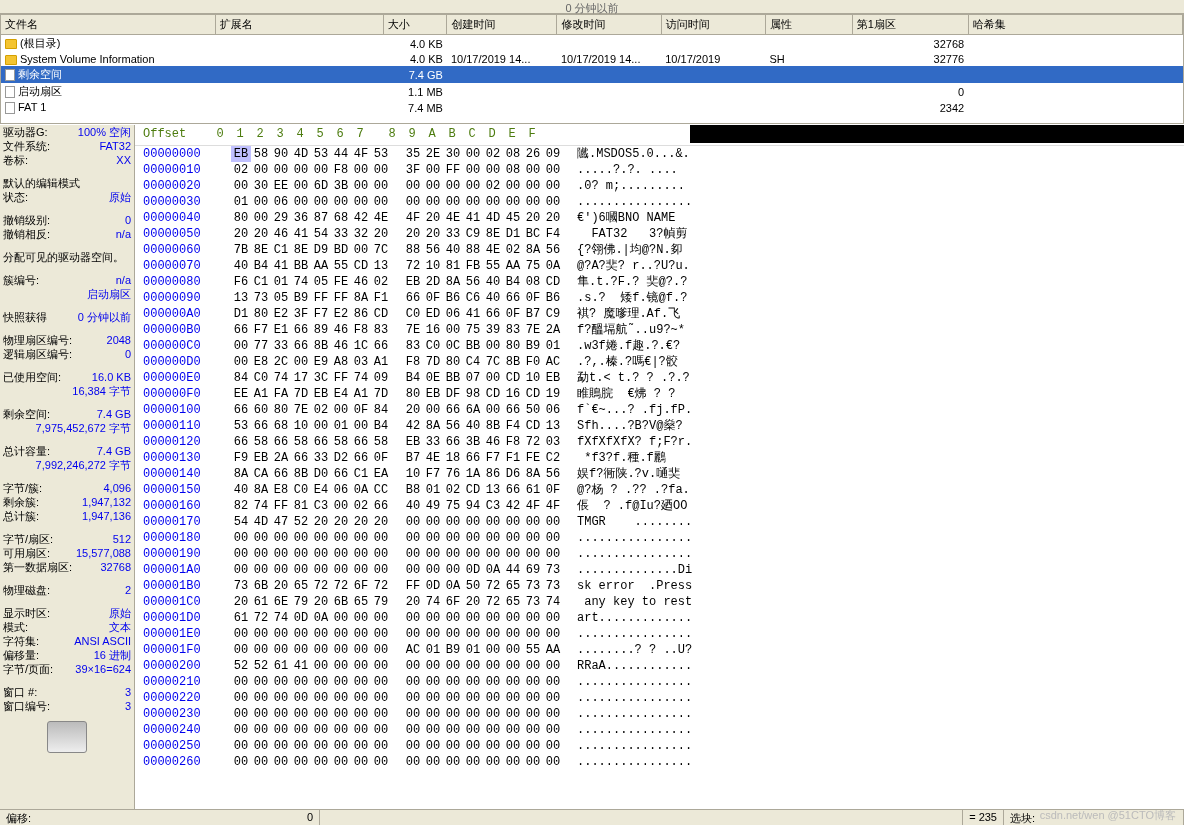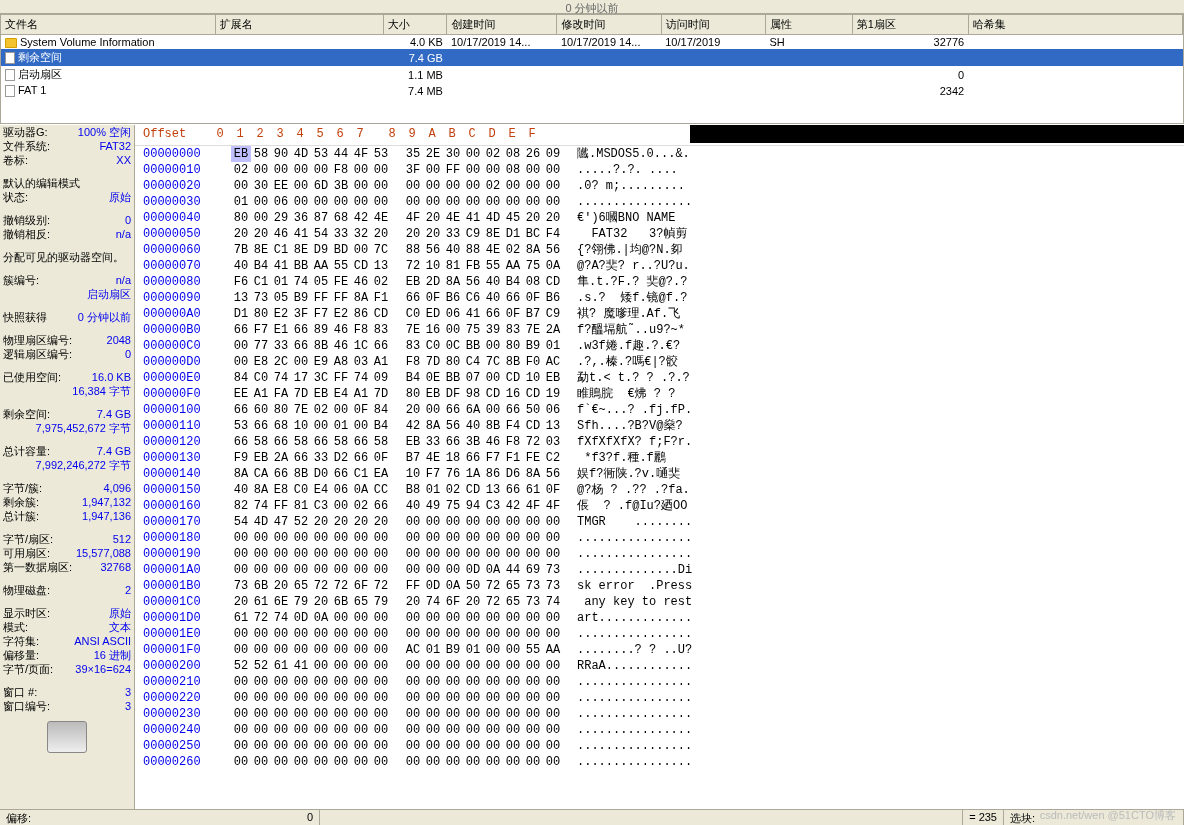--- a/index.html
+++ b/index.html
@@ -97,21 +97,21 @@
 .hex-pane {
   flex: 1;
   background: #fff;
   font-family: "Courier New", monospace;
   font-size: 12px;
   position: relative;
   overflow: hidden;
 }
 .hex-header {
   display: flex;
-  color: #c2410c;
+  color: #4d7c0f;
   padding: 2px 0 2px 0;
   border-bottom: 1px solid #ddd;
 }
 .hex-header .off-col { width: 75px; padding-left: 8px; }
 .hex-header .bytes { letter-spacing: 0; }
 .hex-header .bytes span { display: inline-block; width: 20px; text-align: center; }
 .hex-header .bytes .gap { width: 12px; }
 .hex-header .tool { margin-left: auto; display: flex; gap: 2px; padding-right: 4px; }
 .hex-header .tool .btn {
   width: 22px; height: 16px;
@@ -174,20 +174,31 @@
           <th style="width: 55px;">大小</th>
           <th style="width: 95px;">创建时间</th>
           <th style="width: 90px;">修改时间</th>
           <th style="width: 90px;">访问时间</th>
           <th style="width: 75px;">属性</th>
           <th style="width: 100px;">第1扇区</th>
           <th style="width: 185px;">哈希集</th>
         </tr>
       </thead>
     <tbody id="file-body">
+        <tr>
+          <td><span class="folder-icon"></span>(根目录)</td>
+          <td></td>
+          <td style="text-align: right;">4.0 KB</td>
+          <td></td>
+          <td></td>
+          <td></td>
+          <td></td>
+          <td style="text-align: right;">32768</td>
+          <td></td>
+        </tr>
         <tr>
           <td><span class="folder-icon"></span>System Volume Information</td>
           <td></td>
           <td style="text-align: right;">4.0 KB</td>
           <td>10/17/2019  14...</td>
           <td>10/17/2019  14...</td>
           <td>10/17/2019</td>
           <td>SH</td>
           <td style="text-align: right;">32776</td>
           <td></td>

